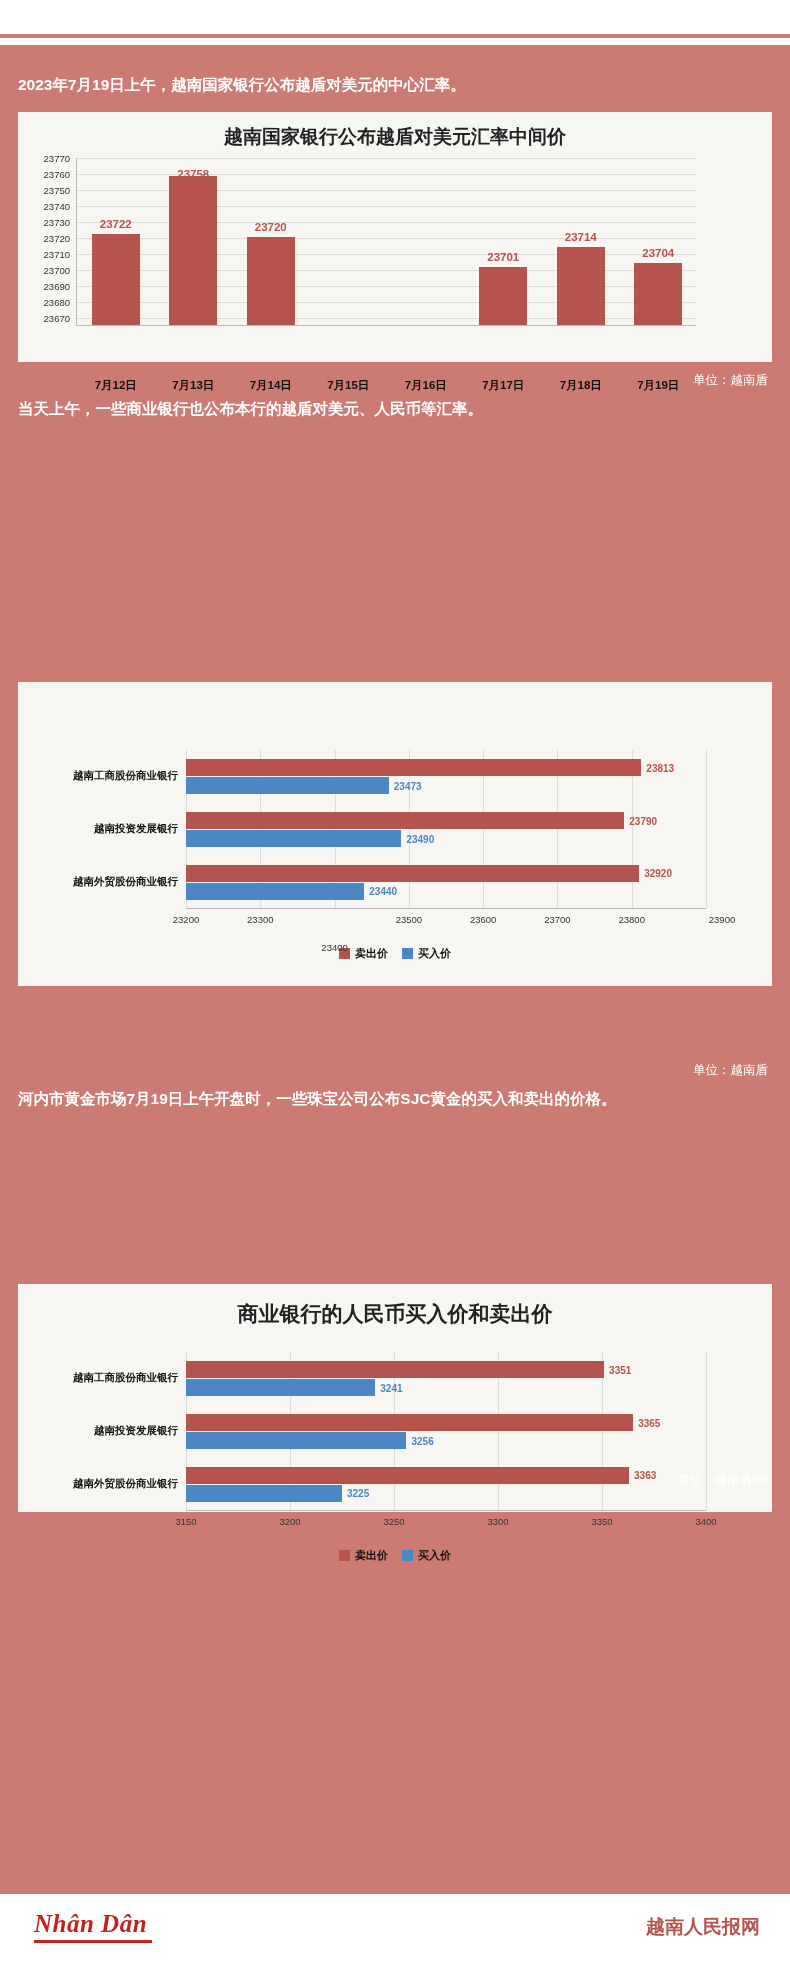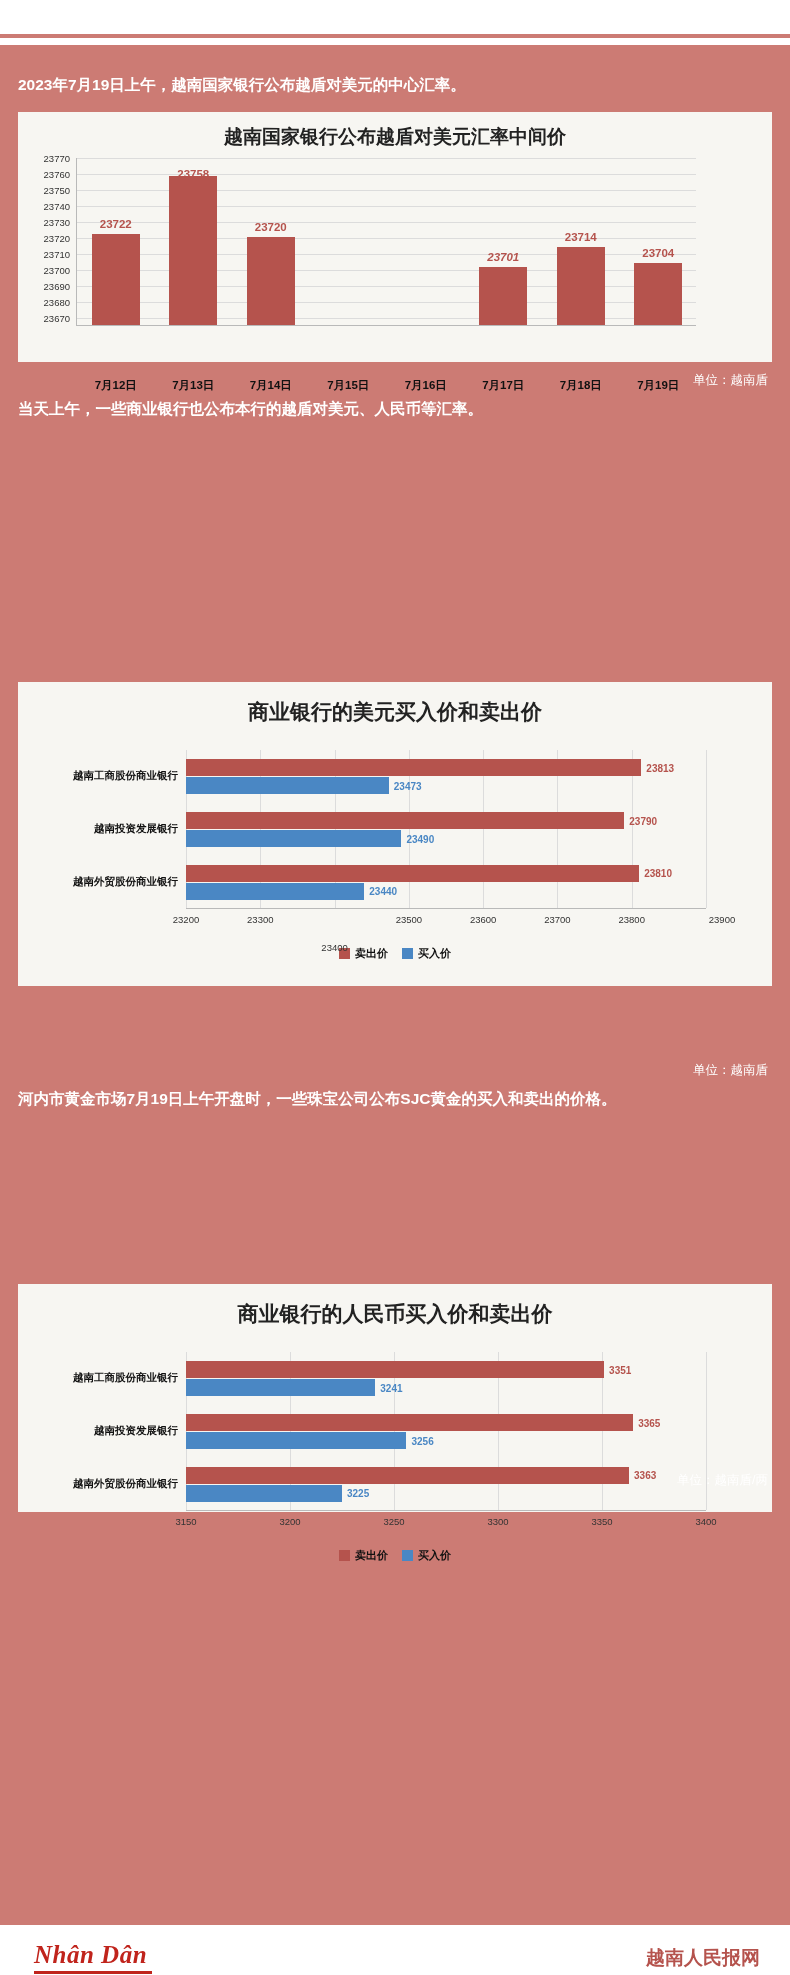--- a/index.html
+++ b/index.html
@@ -112,21 +112,21 @@
     display: flex; justify-content: center; align-items: center; gap: 14px;
     font-size: 11px; font-weight: bold; color: #111;
   }
   .legend .item { display: flex; align-items: center; gap: 5px; }
   .legend .swatch { width: 11px; height: 11px; display: inline-block; }
   .legend .swatch.sell { background: #b5534d; }
   .legend .swatch.buy  { background: #4a87c4; }
 
   
   .footer {
-    position: absolute; left: 0; bottom: 0; width: 790px; height: 50px;
+    position: absolute; left: 0; bottom: 0; width: 790px; height: 81px;
     background: #ffffff;
   }
   .footer-rule {
     position: absolute; left: 0; bottom: 64px; width: 790px; height: 4px;
     background: #cc7b74;
   }
   .logo {
     position: absolute; left: 34px; top: 16px;
     color: #c0241c; font-size: 25px; font-weight: bold;
     font-family: "Liberation Serif", serif; font-style: italic;
@@ -180,36 +180,35 @@
       <div class="xtick" style="left: 38.75px;">7月12日</div>
       <div class="col" style="left: 116.25px; height: 148.8px;"></div>
       <div class="col-label" style="left: 116.25px; top: 10px;">23758</div>
       <div class="xtick" style="left: 116.25px;">7月13日</div>
       <div class="col" style="left: 193.75px; height: 88px;"></div>
       <div class="col-label" style="left: 193.75px; top: 63px;">23720</div>
       <div class="xtick" style="left: 193.75px;">7月14日</div>
       <div class="xtick" style="left: 271.25px;">7月15日</div>
       <div class="xtick" style="left: 348.75px;">7月16日</div>
       <div class="col" style="left: 426.25px; height: 57.6px;"></div>
-      <div class="col-label" style="left: 426.25px; top: 93.4px; font-style: italic;">23701</div>
+      <div class="col-label" style="left: 426.25px; top: 93.4px;">23701</div>
       <div class="xtick" style="left: 426.25px;">7月17日</div>
       <div class="col" style="left: 503.75px; height: 78.4px;"></div>
       <div class="col-label" style="left: 503.75px; top: 72.6px;">23714</div>
       <div class="xtick" style="left: 503.75px;">7月18日</div>
       <div class="col" style="left: 581.25px; height: 62.4px;"></div>
       <div class="col-label" style="left: 581.25px; top: 88.6px;">23704</div>
       <div class="xtick" style="left: 581.25px;">7月19日</div>
     </div>
 </div>
 <div class="unit-note" id="unit1" style="top:372px;">单位：越南盾</div>
 
 <div class="intro-text" id="intro2" style="top:396px;">当天上午，一些商业银行也公布本行的越盾对美元、人民币等汇率。</div>
 
 <div class="panel hchart" id="chart2" style="top:432px; height:304px;">
-  <div class="panel-title" id="c2title" style="font-size:21px; padding-top:16px;">商业银行的美元买入价和卖出价</div>
   <div class="legend" id="c2legend" style="top:264px;">
       <div class="item">
         <span class="swatch sell"></span>
         <span>卖出价</span>
       </div>
       <div class="item">
         <span class="swatch buy"></span>
         <span>买入价</span>
       </div>
     </div>
@@ -235,21 +234,21 @@
     <div class="barval sell" style="left: 628.371px; top: 85.98px;">23813</div>
     <div class="bar buy" style="left: 168px; top: 95.3867px; width: 202.8px;"></div>
     <div class="barval buy" style="left: 375.8px; top: 103.887px;">23473</div>
     <div class="catlabel" style="top: 147px; right: 594px;">越南投资发展银行</div>
     <div class="bar sell" style="left: 168px; top: 130.147px; width: 438.286px;"></div>
     <div class="barval sell" style="left: 611.286px; top: 138.647px;">23790</div>
     <div class="bar buy" style="left: 168px; top: 148.053px; width: 215.429px;"></div>
     <div class="barval buy" style="left: 388.429px; top: 156.553px;">23490</div>
     <div class="catlabel" style="top: 199.667px; right: 594px;">越南外贸股份商业银行</div>
     <div class="bar sell" style="left: 168px; top: 182.813px; width: 453.143px;"></div>
-    <div class="barval sell" style="left: 626.143px; top: 191.313px;">23810</div>
+    <div class="barval sell" style="left: 626.143px; top: 191.313px;">32920</div>
     <div class="bar buy" style="left: 168px; top: 200.72px; width: 178.286px;"></div>
     <div class="barval buy" style="left: 351.286px; top: 209.22px;">23440</div>
   </div>
 
 <div class="panel hchart" id="chart3" style="top:730px; height:228px;">
   <div class="panel-title" id="c3title" style="font-size:21px; padding-top:16px;">商业银行的人民币买入价和卖出价</div>
   <div class="legend" id="c3legend" style="top:264px;">
       <div class="item">
         <span class="swatch sell"></span>
         <span>卖出价</span>

